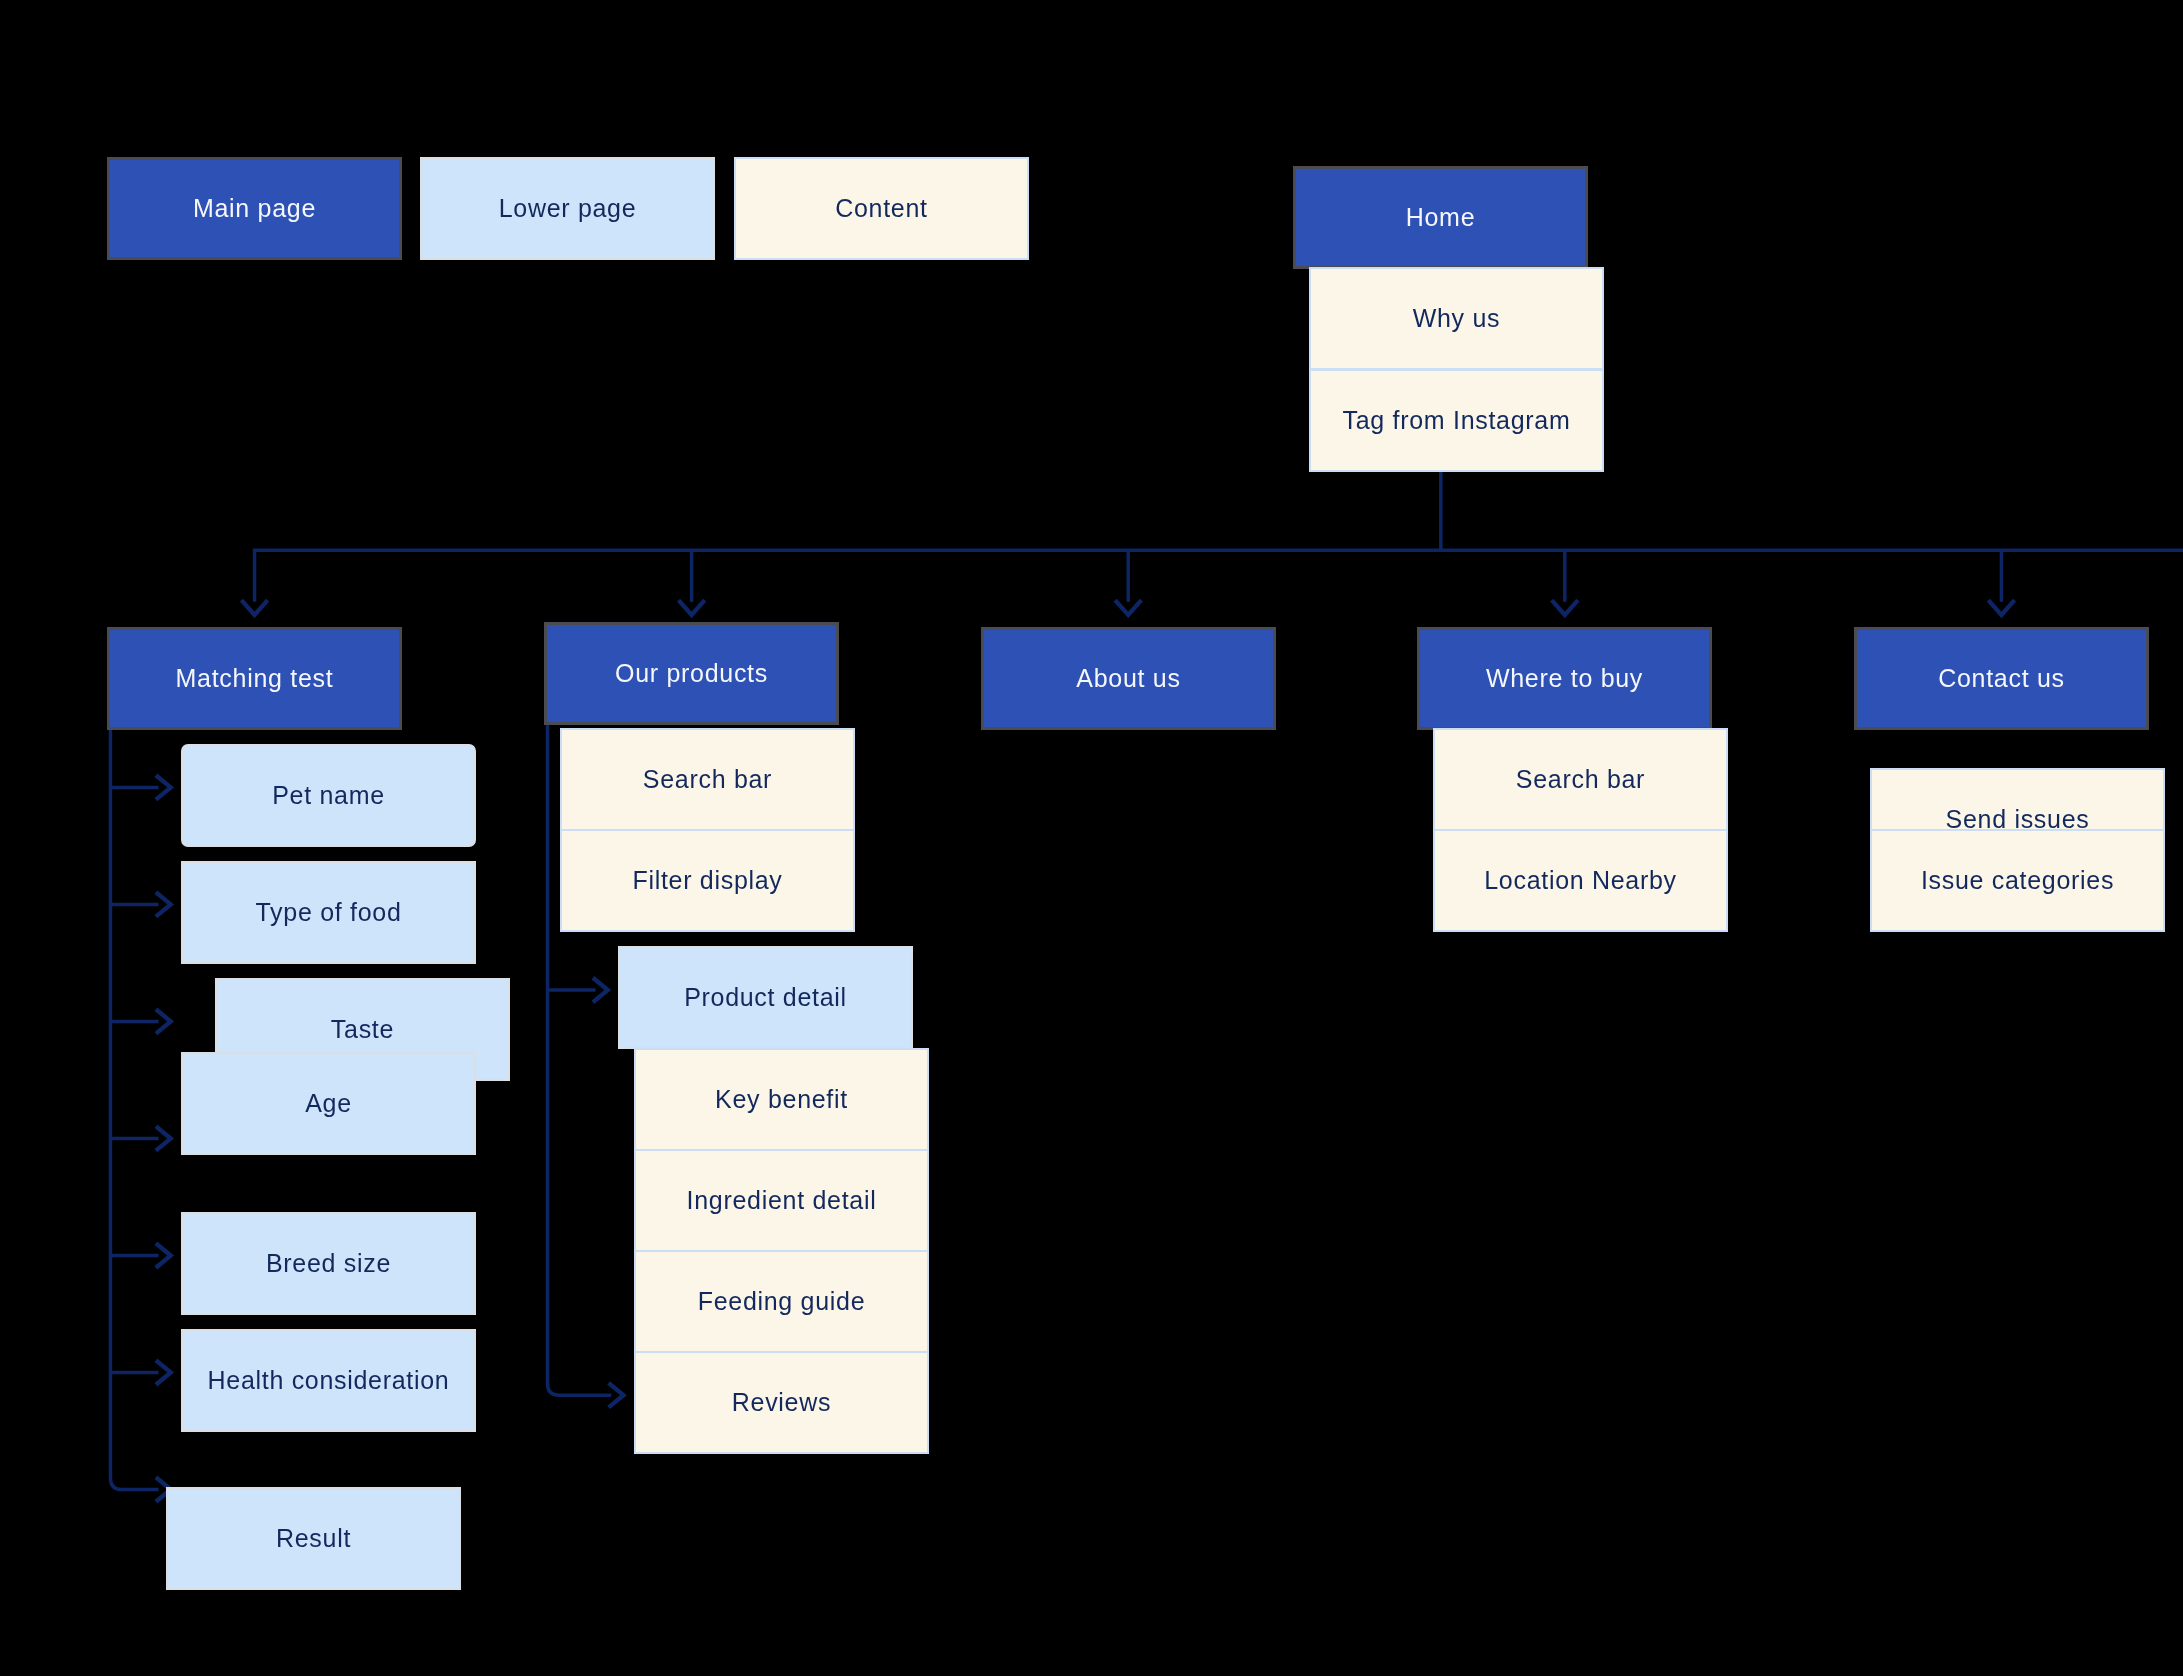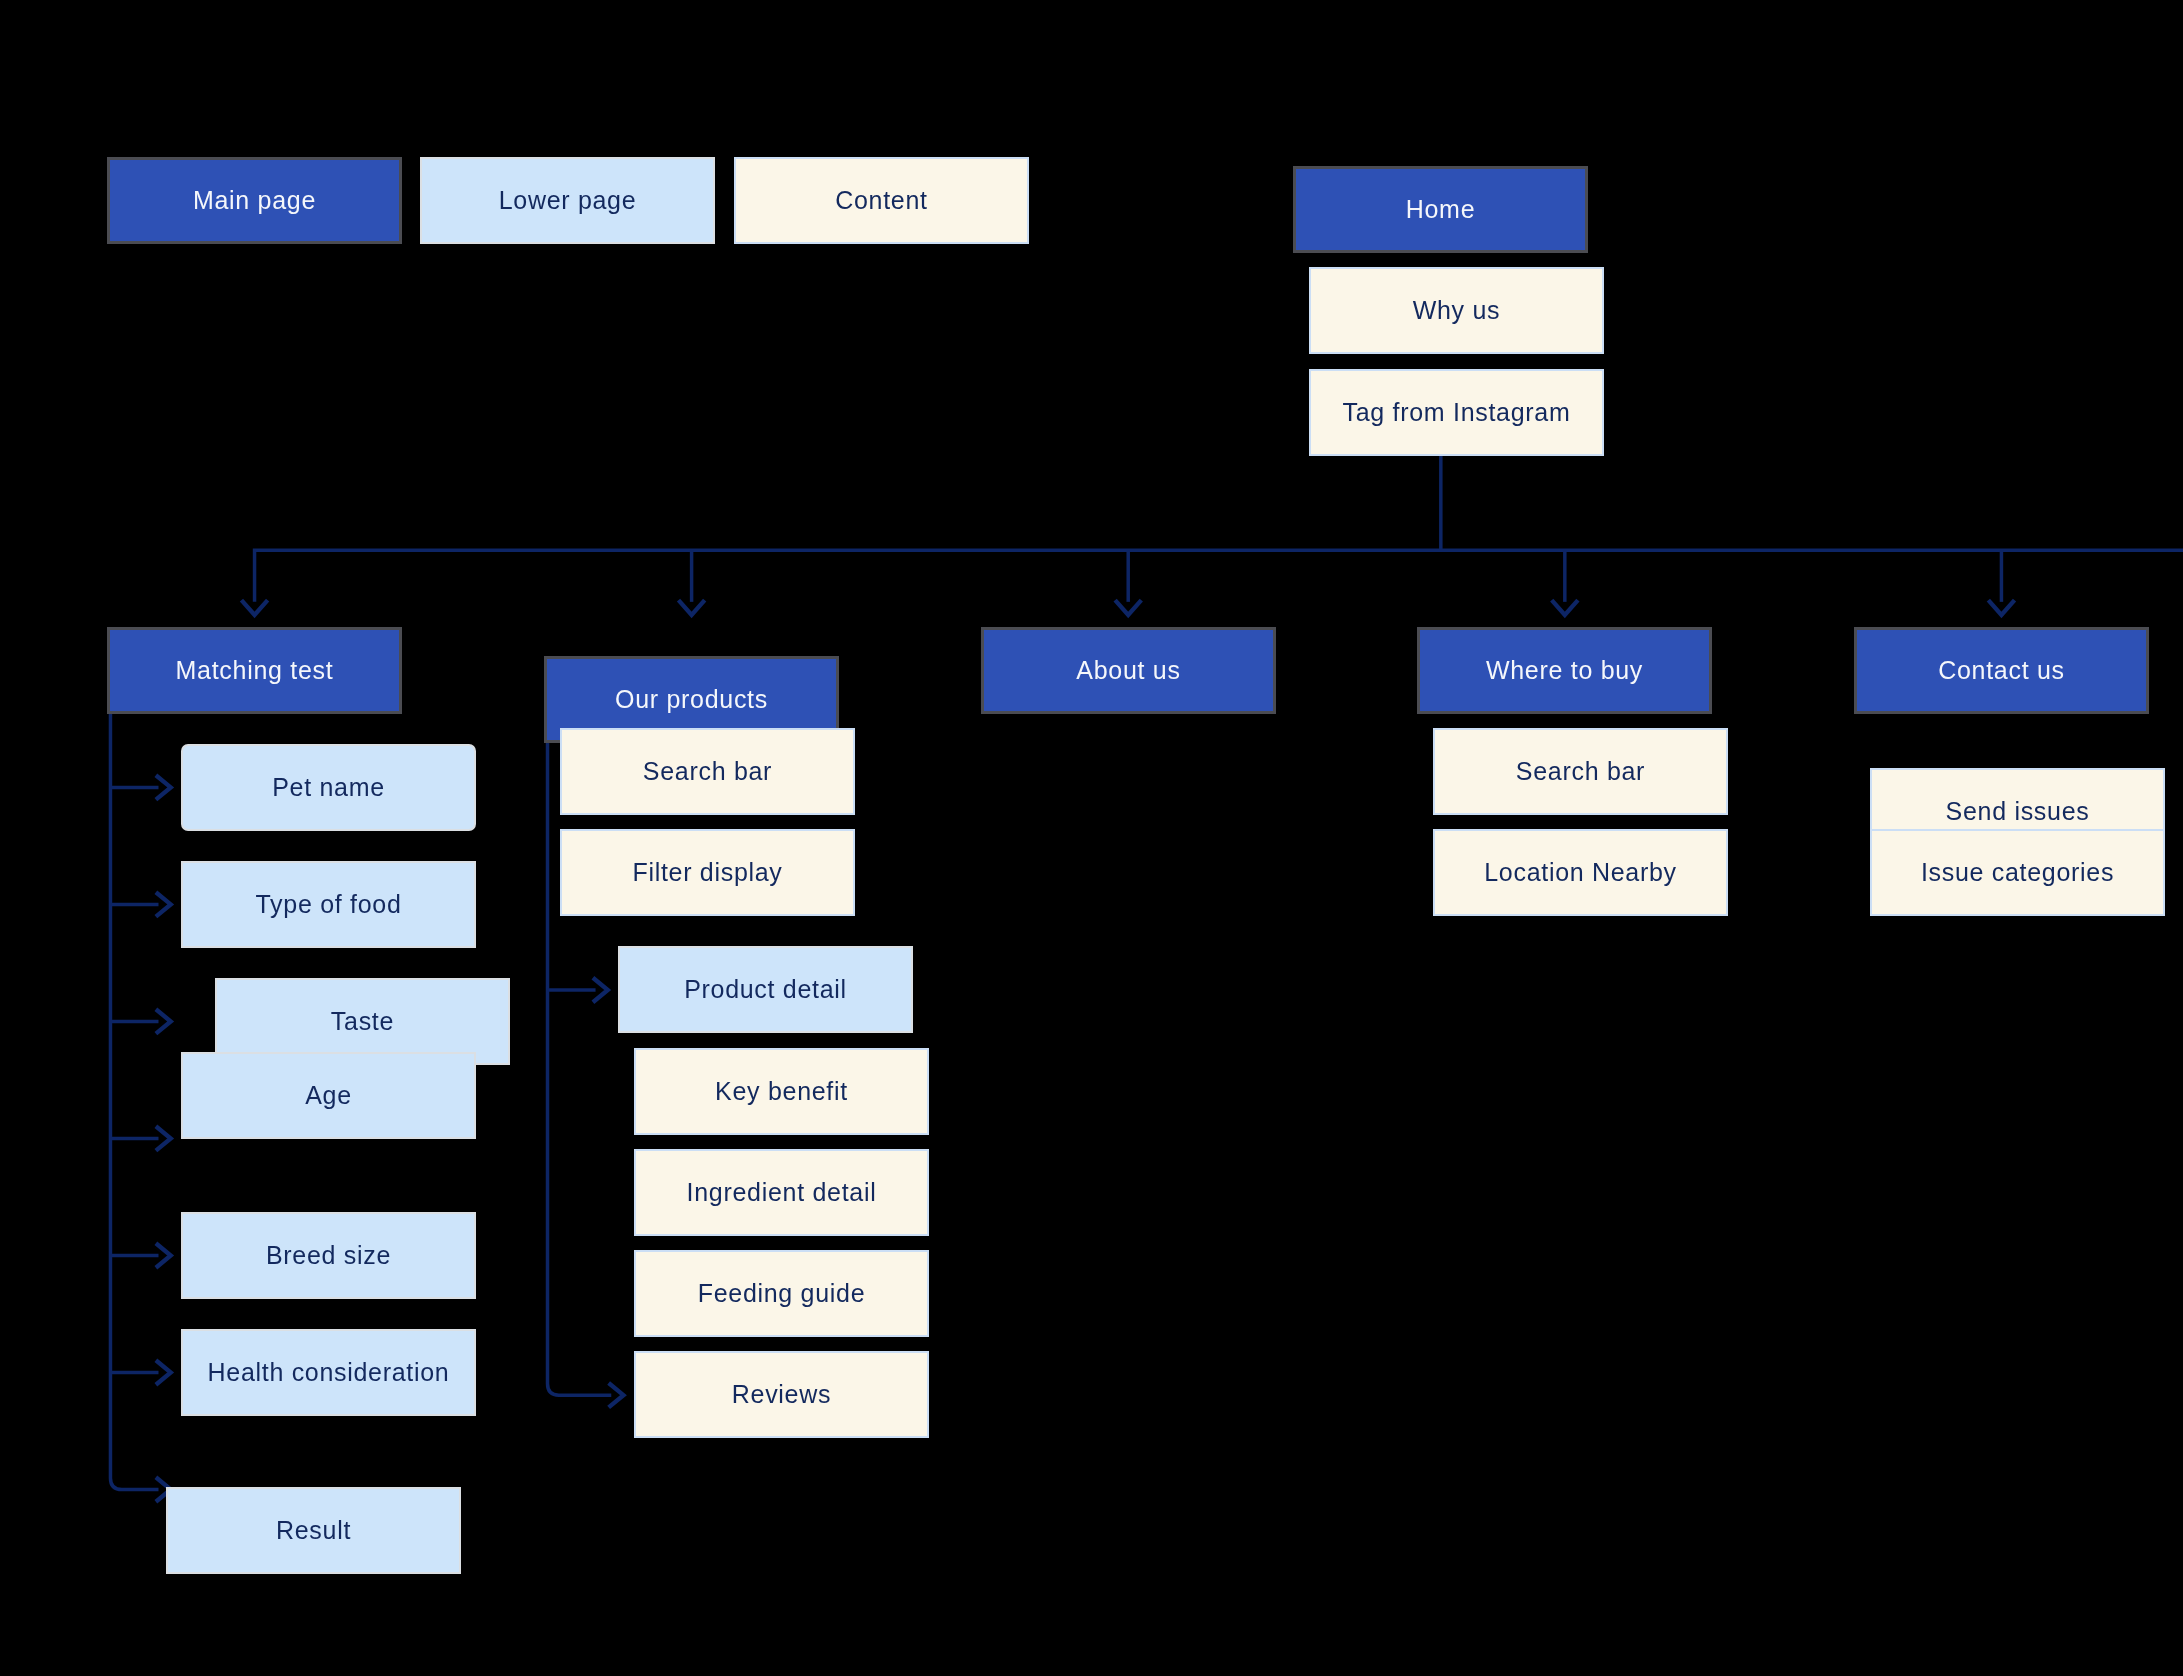--- a/index.html
+++ b/index.html
@@ -16,21 +16,21 @@
     font-family: "Liberation Sans", "DejaVu Sans", sans-serif;
   }
   #connector-layer {
     position: absolute;
     left: 0;
     top: 0;
   }
   .node {
     position: absolute;
     width: 295px;
-    height: 87px;
+    height: 103px;
     box-sizing: border-box;
     display: flex;
     align-items: center;
     justify-content: center;
     font-size: 25px;
     letter-spacing: 0.7px;
     white-space: nowrap;
     font-weight: 400;
   }
   .t-main {
@@ -122,21 +122,21 @@
     </div>
     <div class="node t-page" style="left: 181px; top: 1212px;">
       <span>Breed size</span>
     </div>
     <div class="node t-page" style="left: 181px; top: 1329px;">
       <span>Health consideration</span>
     </div>
     <div class="node t-page" style="left: 166px; top: 1446px; margin-top: 41px;">
       <span>Result</span>
     </div>
-    <div class="node t-main" style="left: 544px; top: 656px;">
+    <div class="node t-main" style="left: 544px; top: 622px;">
       <span>Our products</span>
     </div>
     <div class="node t-content" style="left: 560px; top: 728px;">
       <span>Search bar</span>
     </div>
     <div class="node t-content" style="left: 560px; top: 829px;">
       <span>Filter display</span>
     </div>
     <div class="node t-page" style="left: 618px; top: 946px;">
       <span>Product detail</span>

